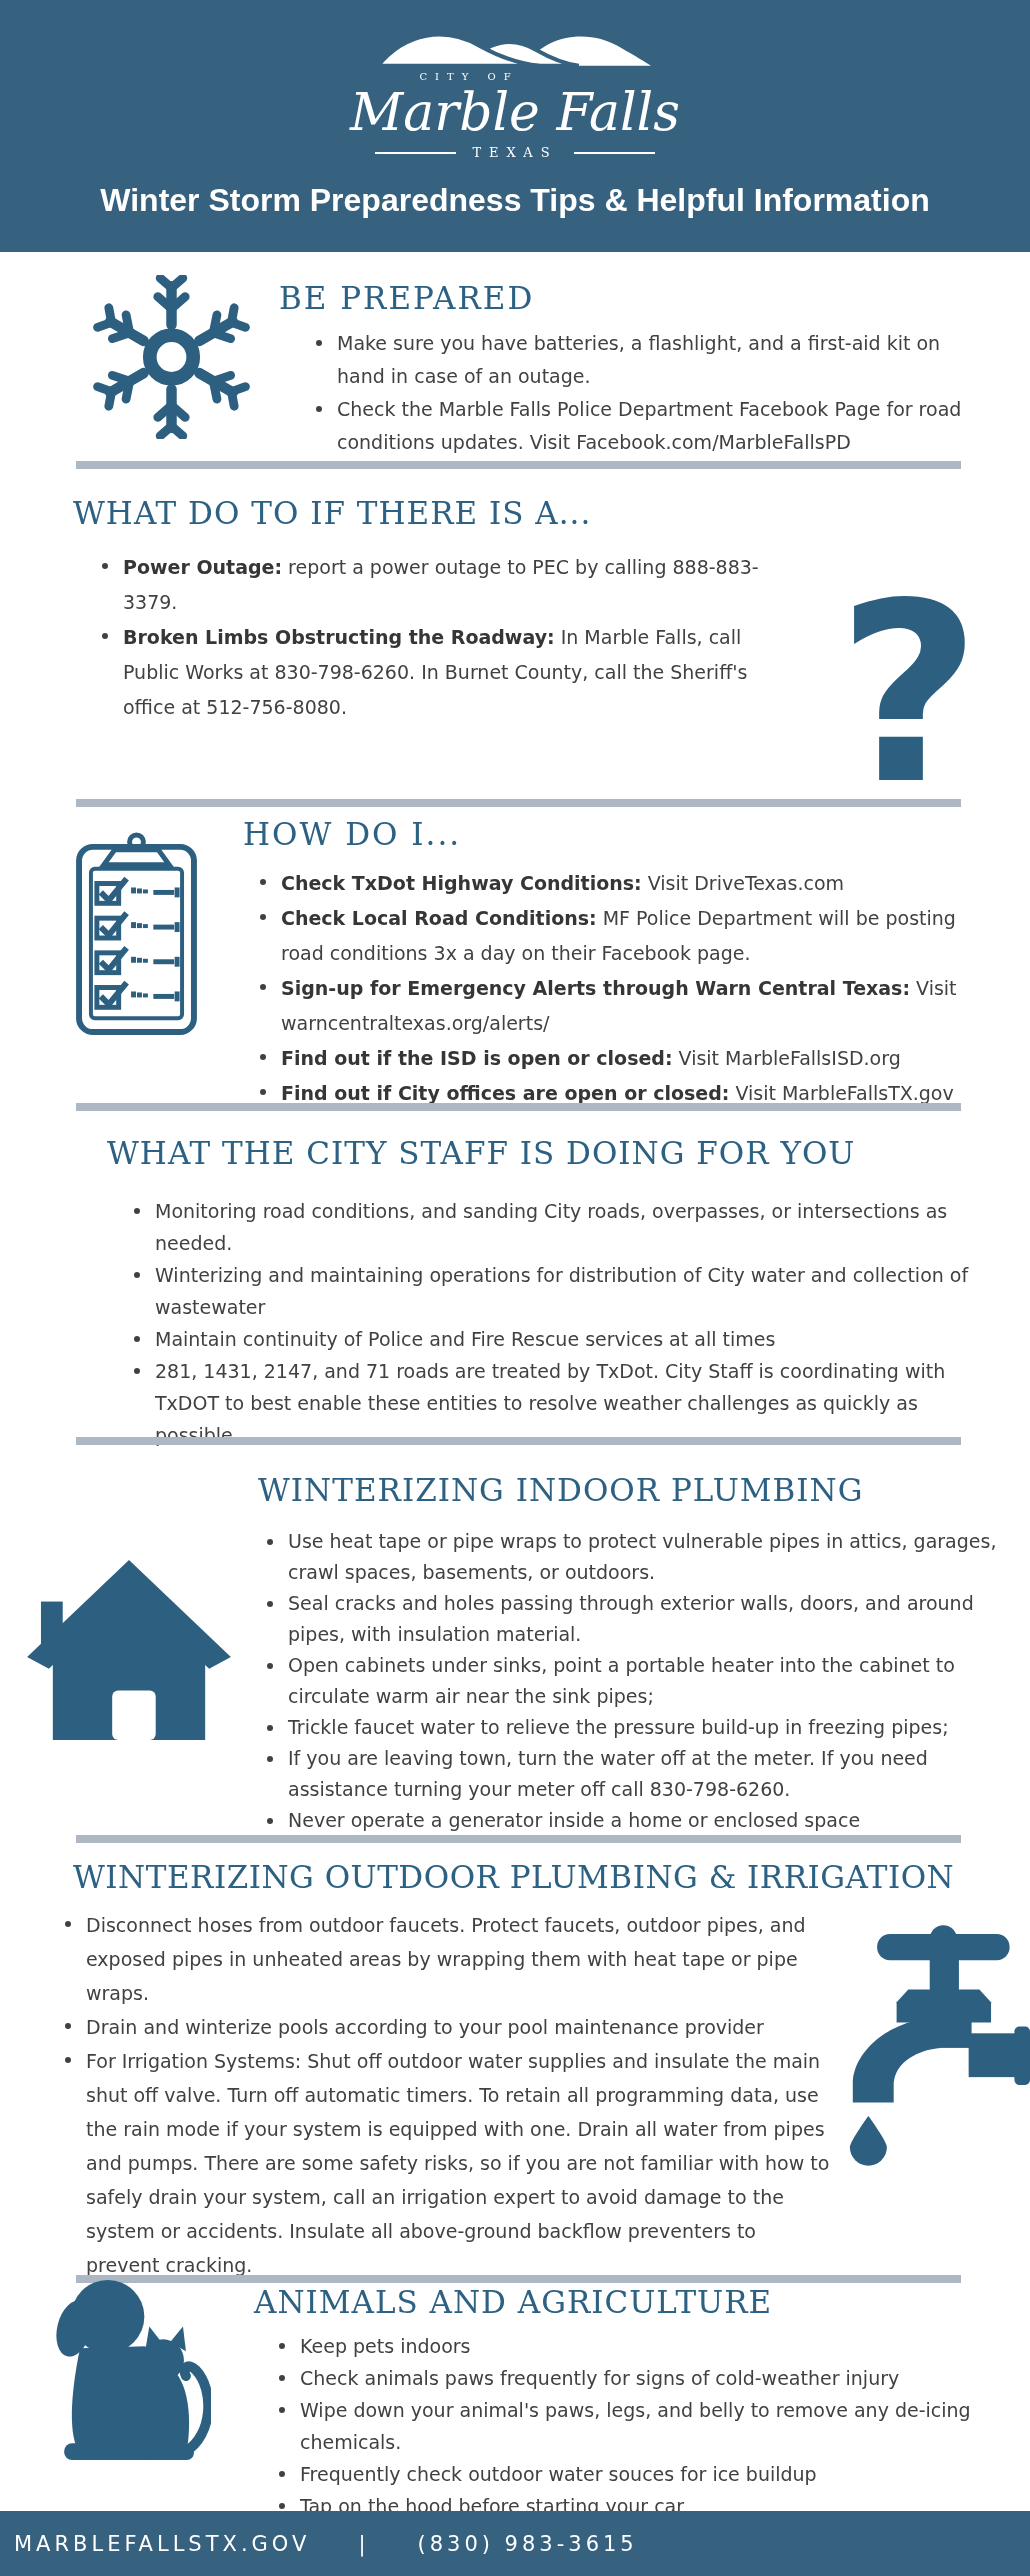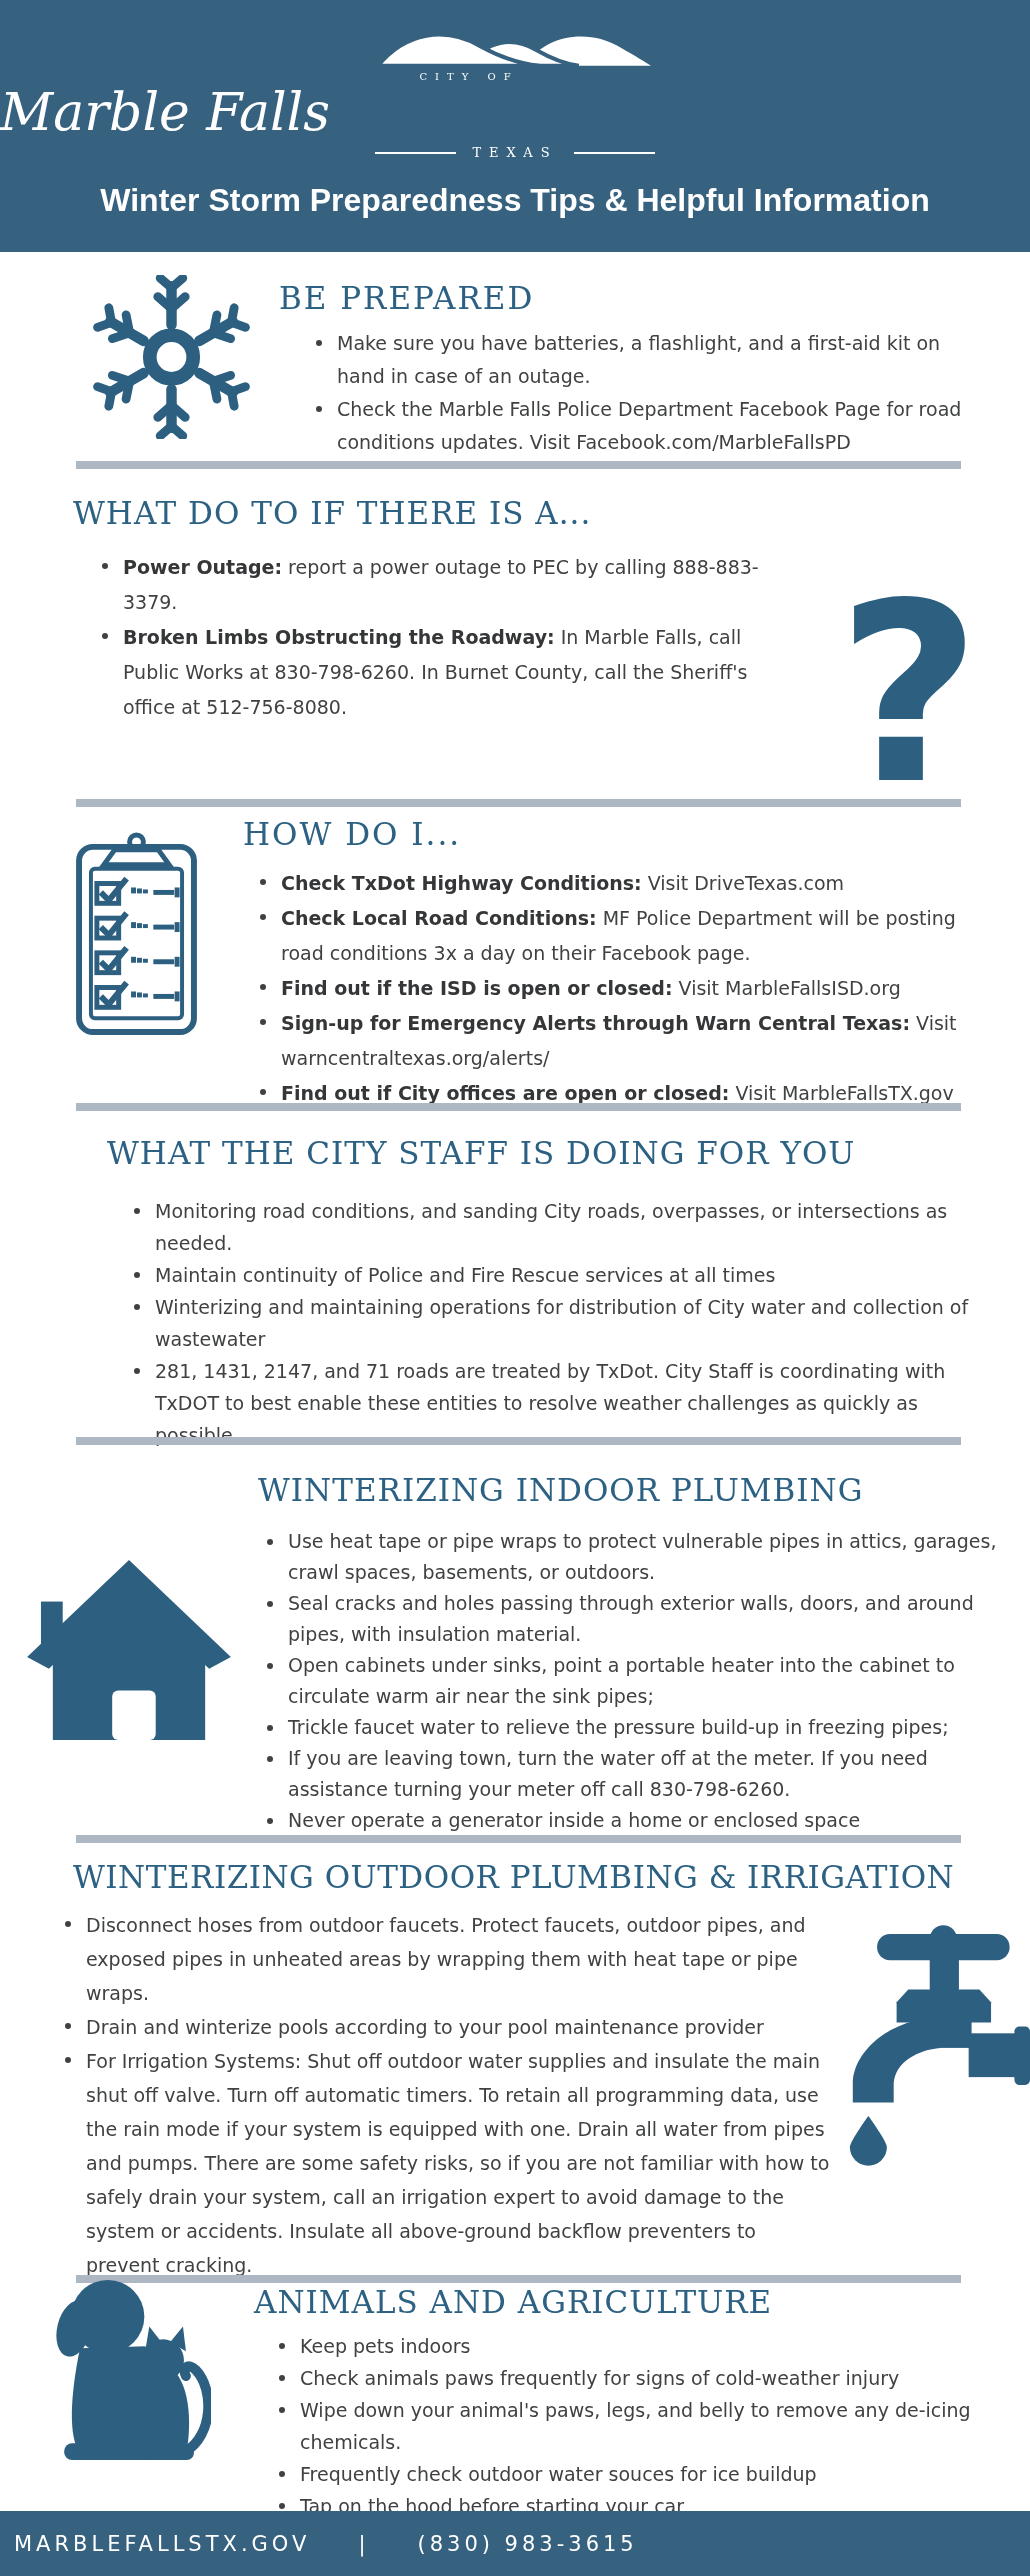--- a/index.html
+++ b/index.html
@@ -9,21 +9,21 @@
   
   .band{position:absolute;left:0;width:1030px;background:#36617f;}
   .header{top:0;height:252px;}
   .footer{top:2511px;height:65px;display:flex;align-items:center;justify-content:flex-start;
           color:#fff;font-family:"DejaVu Sans",sans-serif;font-size:21px;letter-spacing:4px;gap:20px;}
   .footer span{margin:0 14px;}
 
   .logo-mountains{position:absolute;left:376px;top:24px;width:277px;height:44px;}
   .logo-cityof{position:absolute;left:0;top:71px;width:938px;text-align:center;color:#fff;
                font-family:"DejaVu Serif",serif;font-size:10px;letter-spacing:8px;}
-  .logo-script{position:absolute;left:0;top:83px;width:1030px;color:#fff;
+  .logo-script{position:absolute;left:0;top:83px;width:1030px;text-align:center;color:#fff;
                font-family:"DejaVu Serif",serif;font-style:italic;font-size:52px;line-height:59px;}
   .logo-texas{position:absolute;left:0;top:145px;width:1030px;display:flex;align-items:center;
               justify-content:center;color:#fff;font-family:"DejaVu Serif",serif;font-size:13px;
               letter-spacing:8px;}
   .logo-texas .rule{display:inline-block;width:81px;height:2px;background:#fff;margin:0 16px;}
   .page-title{position:absolute;left:0;top:182px;width:1030px;text-align:center;color:#fff;
               font-family:"Liberation Sans",sans-serif;font-weight:700;font-size:32px;}
 
   
   .sec-heading{position:absolute;font-family:"DejaVu Serif",serif;font-weight:400;
@@ -118,31 +118,31 @@
     </g>
     <use href="#row" y="35"></use>
     <use href="#row" y="70"></use>
     <use href="#row" y="105"></use>
   </g>
 </svg>
 <div class="sec-heading" style="left:243px;top:816px;letter-spacing:2px;">HOW DO I...</div>
 <ul class="blist lh35" style="left:241px;top:854px;width:728px;">
   <li><b>Check TxDot Highway Conditions:</b><span> Visit DriveTexas.com</span></li>
   <li><b>Check Local Road Conditions:</b><span>  MF Police Department will be posting road conditions 3x a day on their Facebook page.</span></li>
+  <li><b>Sign-up for Emergency Alerts through Warn Central Texas:</b><span> Visit warncentraltexas.org/alerts/</span></li>
   <li><b>Find out if the ISD is open or closed:</b><span> Visit MarbleFallsISD.org</span></li>
-  <li><b>Sign-up for Emergency Alerts through Warn Central Texas:</b><span> Visit warncentraltexas.org/alerts/</span></li>
   <li><b>Find out if City offices are open or closed:</b><span>  Visit MarbleFallsTX.gov</span></li>
 </ul>
 <div class="divider" style="top:1103px;"></div>
 
 <div class="sec-heading" style="left:107px;top:1135px;">WHAT THE CITY STAFF IS DOING FOR YOU</div>
 <ul class="blist lh32" style="left:115px;top:1183px;width:872px;">
   <li><span>Monitoring road conditions, and sanding City roads, overpasses, or intersections as needed.</span></li>
+  <li><span>Winterizing and maintaining operations for distribution of City water and collection of wastewater</span></li>
   <li><span>Maintain continuity of Police and Fire Rescue services at all times</span></li>
-  <li><span>Winterizing and maintaining operations for distribution of City water and collection of wastewater</span></li>
   <li><span>281, 1431, 2147, and 71 roads are treated by TxDot. City Staff is coordinating with TxDOT  to best enable these entities to resolve weather challenges as quickly as possible</span></li>
 </ul>
 <div class="divider" style="top:1437px;"></div>
 
 <div class="sec-heading" style="left:258px;top:1472px;">WINTERIZING INDOOR PLUMBING</div>
 <svg class="icon" style="left:25px;top:1560px;width:208px;height:183px;" viewBox="0 0 210 185">
   <rect x="16" y="42" width="22" height="55" fill="#2d5f80"></rect>
   <polygon points="105,30 182,102 182,182 28,182 28,102" fill="#2d5f80"></polygon>
   <path d="M10,108 L105,18 L200,108" stroke="#ffffff" stroke-width="11" fill="none"></path>
   <polygon points="105,0 208,98 186,110 105,33 24,110 2,98" fill="#2d5f80"></polygon>

